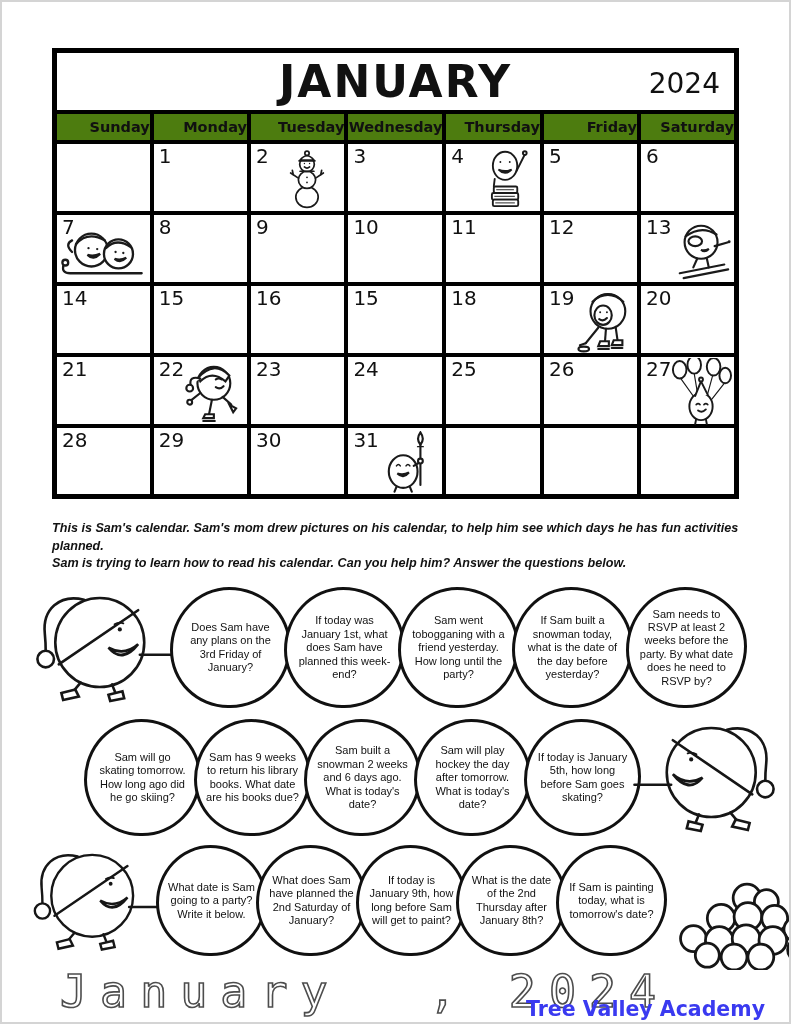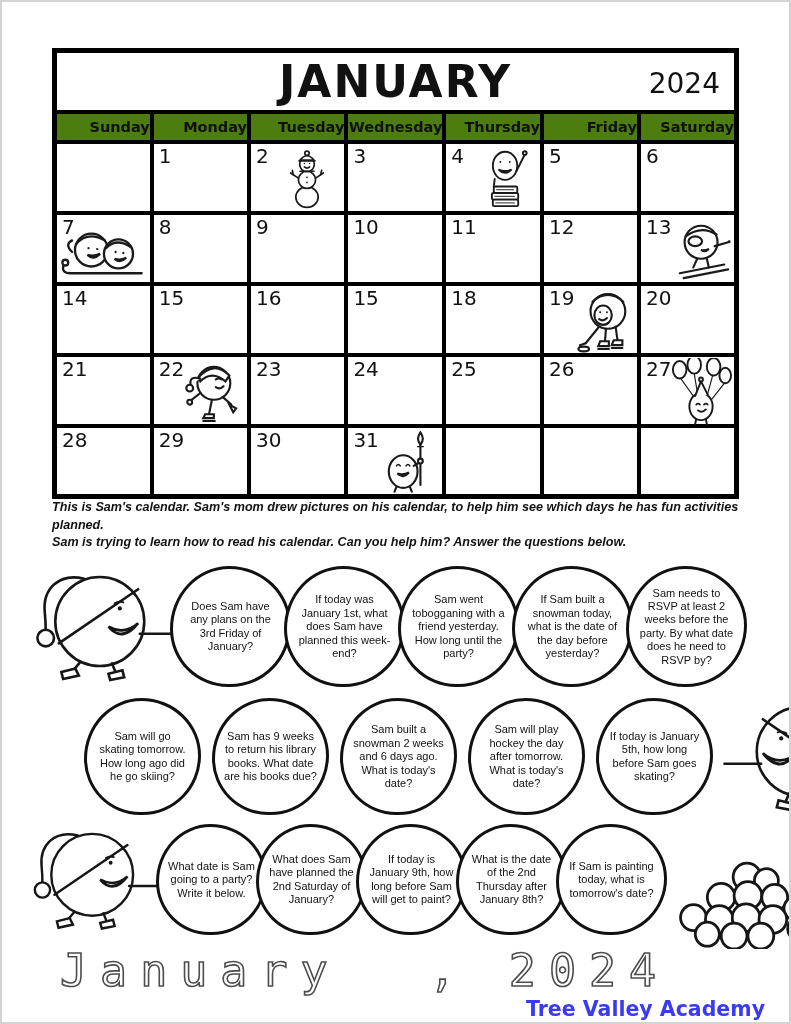--- a/index.html
+++ b/index.html
@@ -22,27 +22,27 @@
   .pic-snowman        { right:16px; top:4px; }
   .pic-library-books  { right:10px; top:3px; }
   .pic-tobogganing    { left:1px; bottom:1px; }
   .pic-skiing         { right:0px; top:4px; }
   .pic-hockey         { right:4px; top:3px; }
   .pic-skating        { right:8px; top:1px; }
   .pic-party-balloons { right:2px; top:1px; }
   .pic-painting       { left:36px; bottom:1px; }
 
   
-  .intro { margin-top:0; font-style:italic; font-size:12.6px; line-height:1.4; font-weight:600; color:#121212; width:690px; }
+  .intro { margin-top:21px; font-style:italic; font-size:12.6px; line-height:1.4; font-weight:600; color:#121212; width:690px; }
 
   
   .questions { margin-top:10px; }
   .q-row { display:flex; align-items:center; }
   .q-row-1 { margin:12px 0 0 -22px; }
-  .q-row-2 { margin:4px 0 0 32px;gap:18px; }
+  .q-row-2 { margin:4px 0 0 32px; }
   .q-row-3 { margin:2px 0 0 -24px; }
   .snowball { background:#fff; border:3.5px solid #111; border-radius:49% 51% 50% 48% / 52% 49% 51% 48%;
               display:flex; align-items:center; justify-content:center; text-align:center;
               padding:9px; flex:0 0 auto; }
   .snowball span { font-size:11px; line-height:1.22; font-weight:500; }
   .q-row-1 .snowball { width:121px; height:121px; margin-left:-7px; }
   .q-row-2 .snowball { width:117px; height:117px; margin-left:-7px; }
   .q-row-3 .snowball { width:111px; height:111px; margin-left:-11px; }
   .q-row .snowball:first-of-type { margin-left:0; }
   .blower { flex:0 0 auto; }

